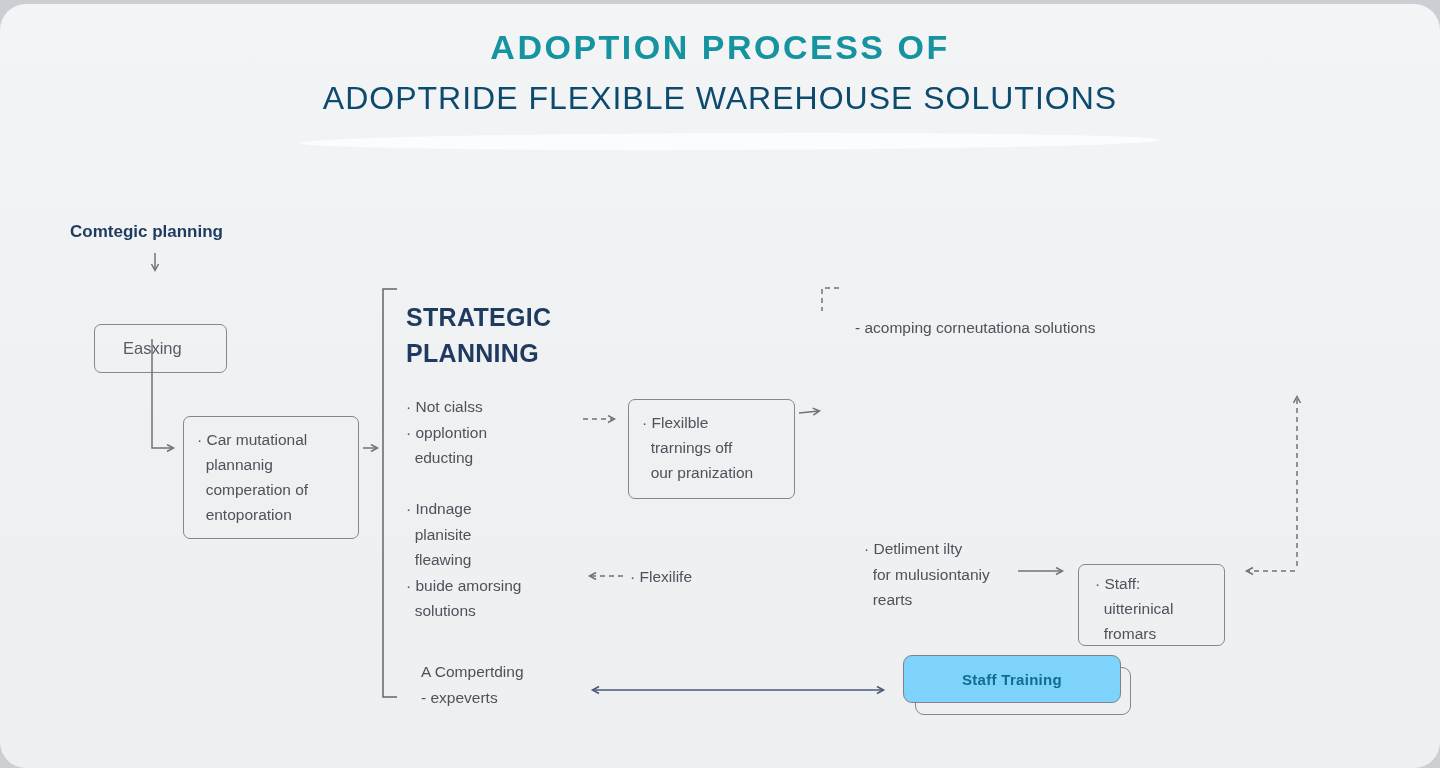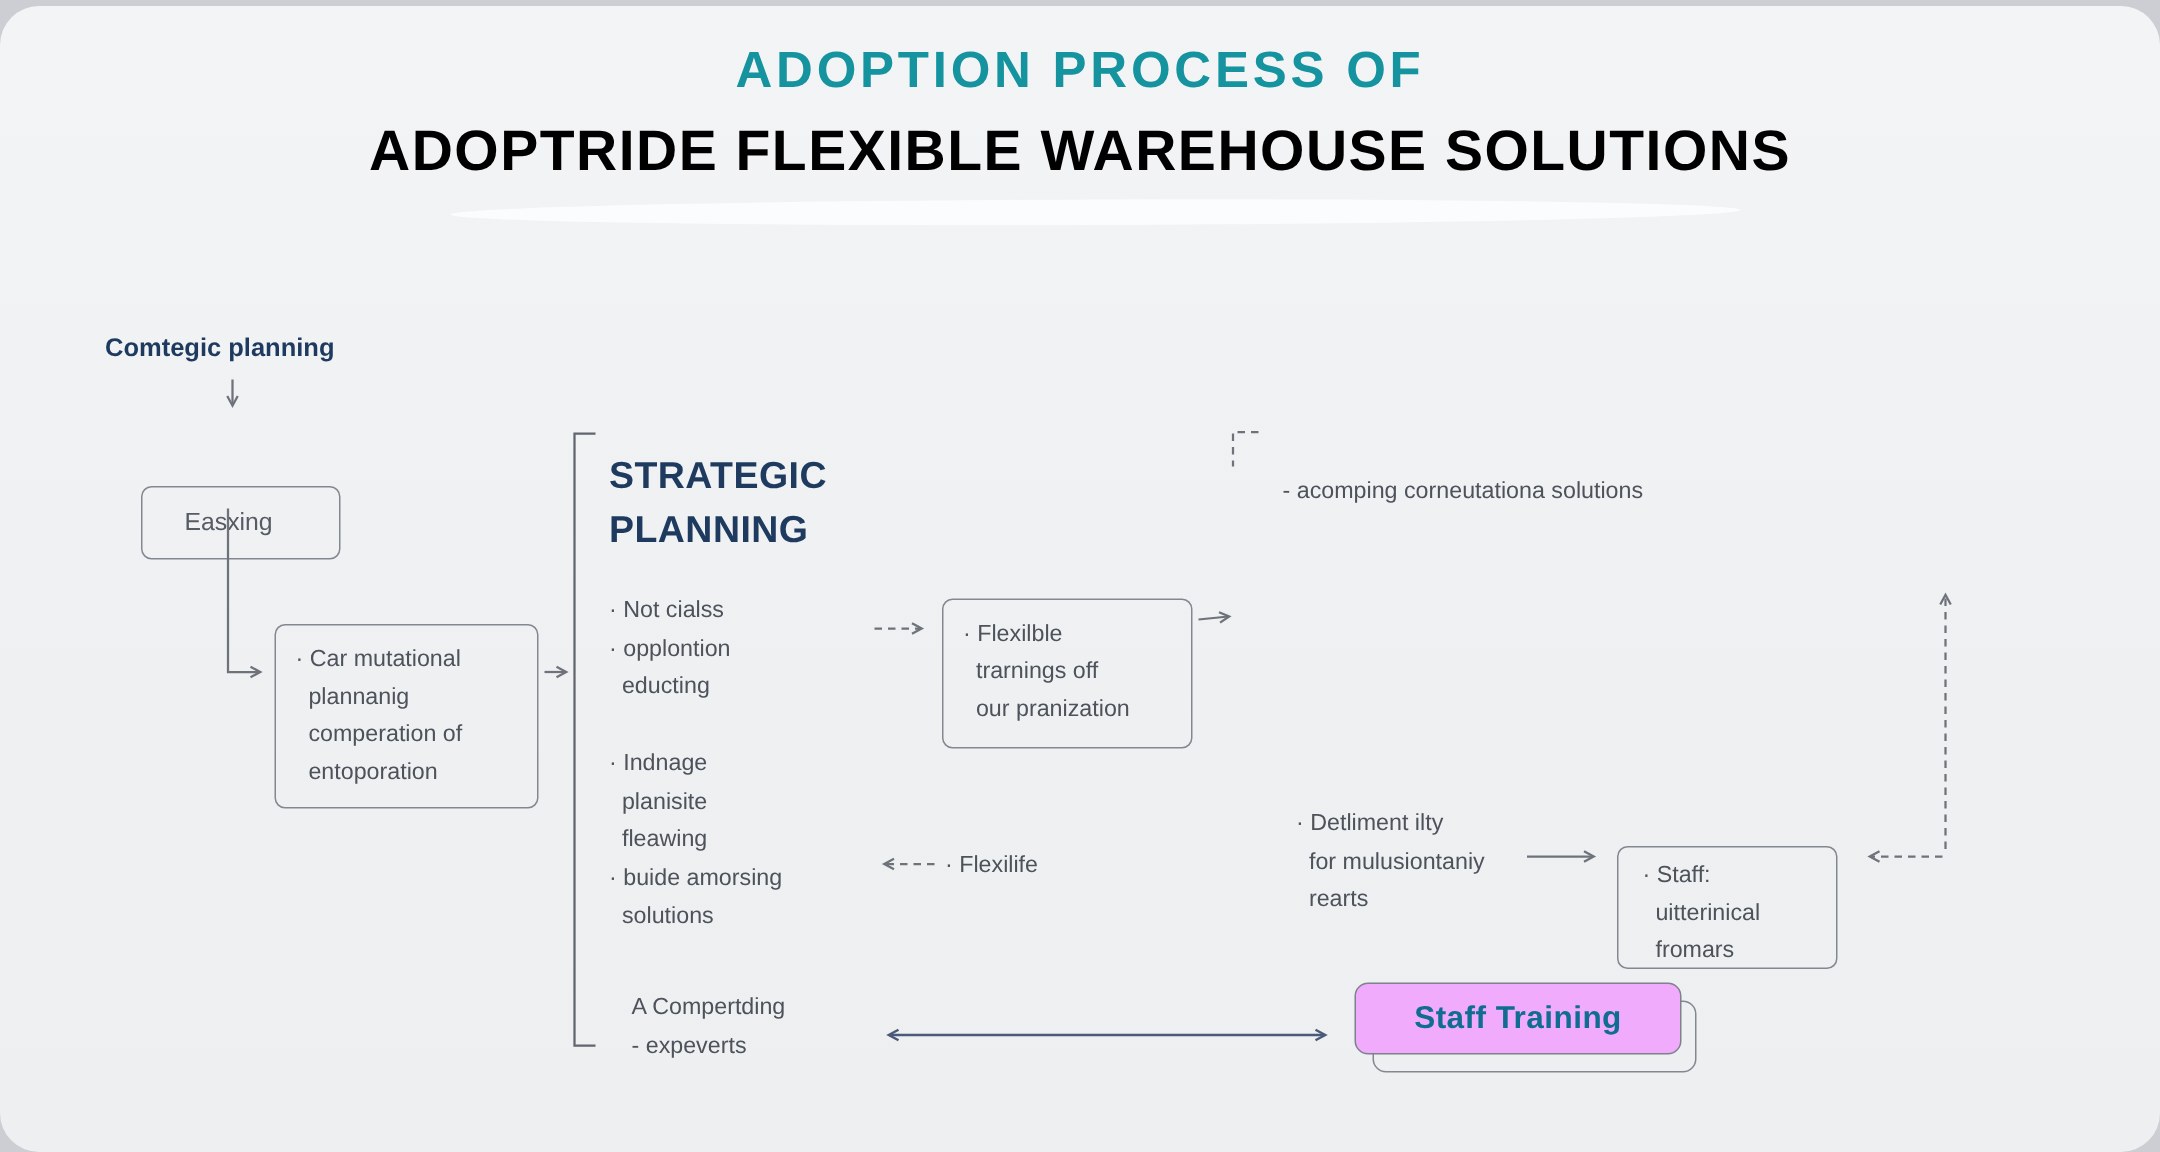--- a/index.html
+++ b/index.html
@@ -3,22 +3,22 @@
 <meta charset="utf-8">
 <style>
   html,body{margin:0;padding:0;background:#ccced3;}
   .canvas{position:relative;width:1440px;height:768px;overflow:hidden;
           font-family:"Liberation Sans", sans-serif;background:#ccced3;}
   .card{position:absolute;left:0;top:4px;right:0;bottom:0;border-radius:26px;
         background:linear-gradient(180deg,#f3f4f6 0%,#eef0f2 60%,#edeff1 100%);}
   .abs{position:absolute;}
   .title1{left:0;top:28px;width:100%;text-align:center;color:#15939f;
           font-size:34px;font-weight:600;letter-spacing:2.5px;}
-  .title2{left:0;top:80px;width:100%;text-align:center;color:#000000;
-          font-size:38px;font-weight:700;letter-spacing:1px;}
+  .title2{left:0;top:80px;width:100%;text-align:center;color:#0c4a6e;
+          font-size:32px;font-weight:400;letter-spacing:1px;}
   .swoosh{left:300px;top:133px;width:860px;height:17px;border-radius:50%;
           background:rgba(252,253,254,0.9);transform:rotate(-0.2deg);}
   .toplabel{left:70px;top:222px;color:#1e3a5f;font-size:17px;font-weight:700;}
   .node{border:1.6px solid #83878f;border-radius:7px;color:#4d525b;
         font-size:15.5px;line-height:25px;white-space:pre-wrap;box-sizing:border-box;margin-top:36px;}
   .box-start{left:94px;top:288px;width:133px;height:49px;padding:11px 0 0 28px;
              font-size:16.5px;color:#565b64;}
   .box-mutational{left:183px;top:380px;width:176px;height:123px;padding:10px 10px 0 13px;}
   .box-flexible{left:628px;top:363px;width:167px;height:100px;padding:10px 8px 0 13px;}
   .box-staff{left:1078px;top:528px;width:147px;height:82px;padding:6px 8px 0 16px;}
@@ -29,22 +29,22 @@
   .body-text{color:#4d525b;font-size:15.5px;line-height:25.5px;white-space:pre-wrap;}
   .strategic-bullets{left:406px;top:394px;}
   .pilot-subtitle{left:855px;top:315px;}
   .pilot-item1{left:845px;top:387px;}
   .pilot-item2{left:832px;top:536px;margin-left:32px;}
   .flexilife{left:630px;top:564px;}
   .comperting{left:421px;top:659px;}
   .st-shadow{left:915px;top:667px;width:214px;height:46px;border:1.6px solid #83878f;
              border-radius:9px;background:transparent;}
   .st-main{left:903px;top:655px;width:216px;height:46px;border:1.6px solid #7d828b;
-           border-radius:9px;background:#f0abfc;display:flex;align-items:center;
-           justify-content:center;color:#0e6d90;font-size:21px;font-weight:700;
+           border-radius:9px;background:#7dd3fc;display:flex;align-items:center;
+           justify-content:center;color:#0e6d90;font-size:15px;font-weight:700;
            letter-spacing:0.3px;}
   svg.layer{position:absolute;left:0;top:0;pointer-events:none;}
 </style>
 </head>
 <body>
 
 <div class="canvas">
   <div class="card"></div>
 
   <div class="abs title1">ADOPTION PROCESS OF</div>

